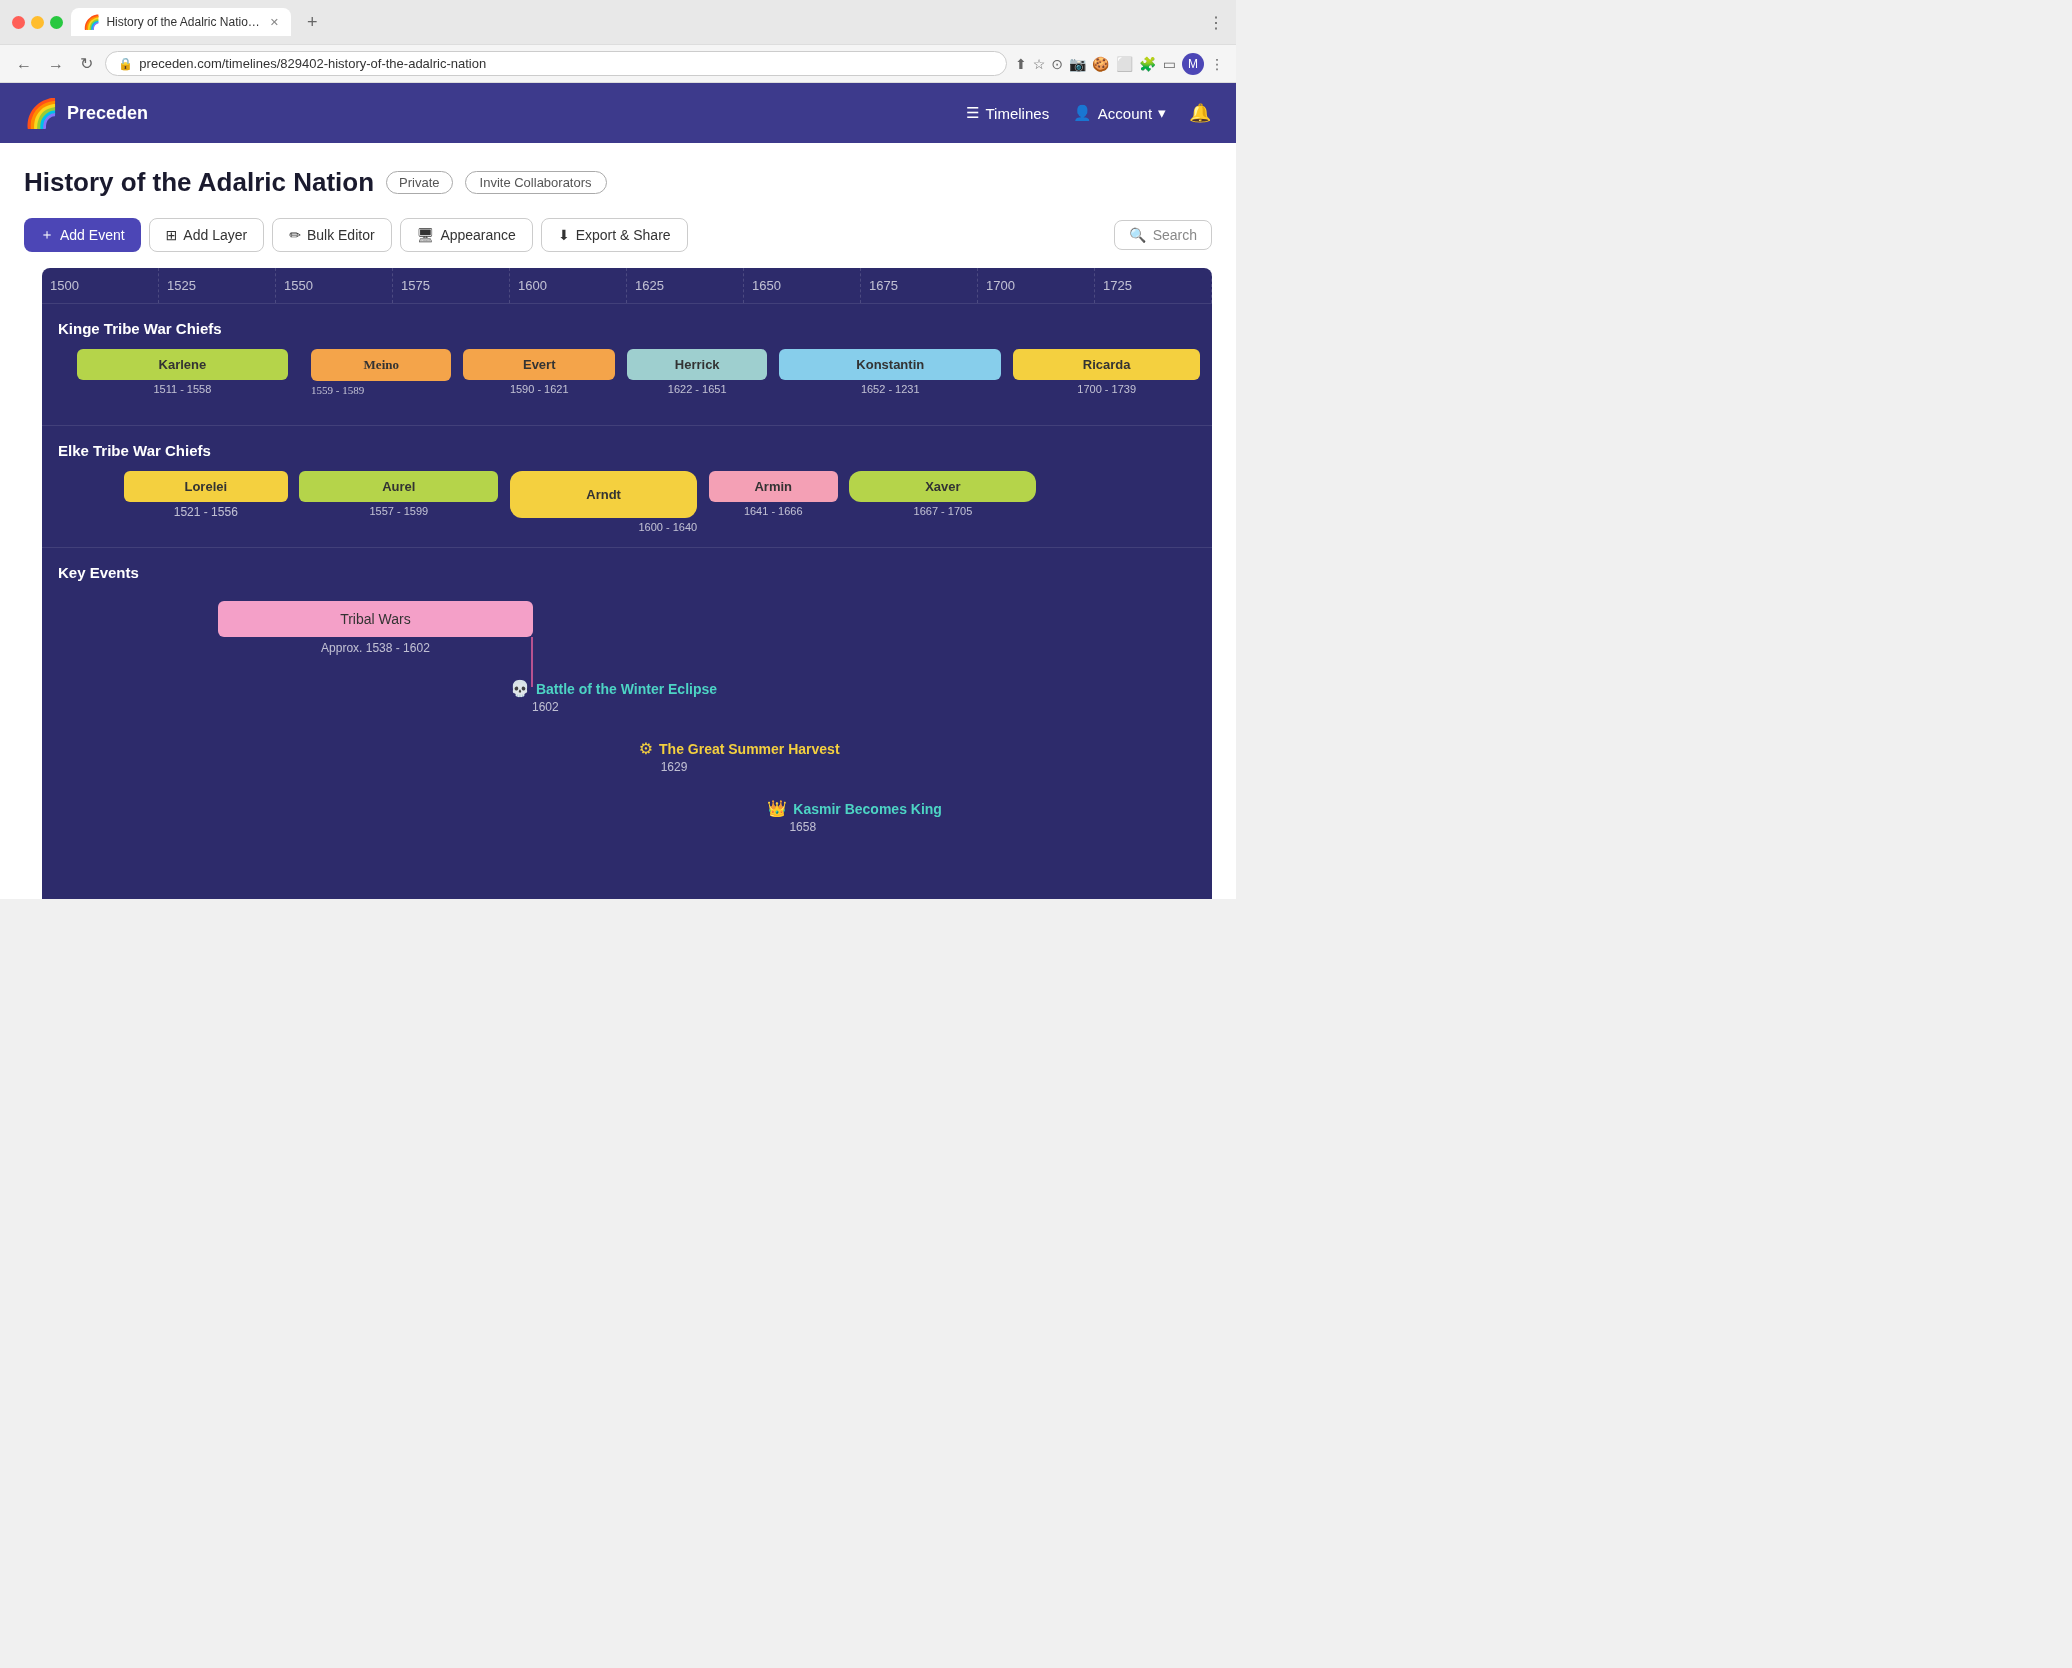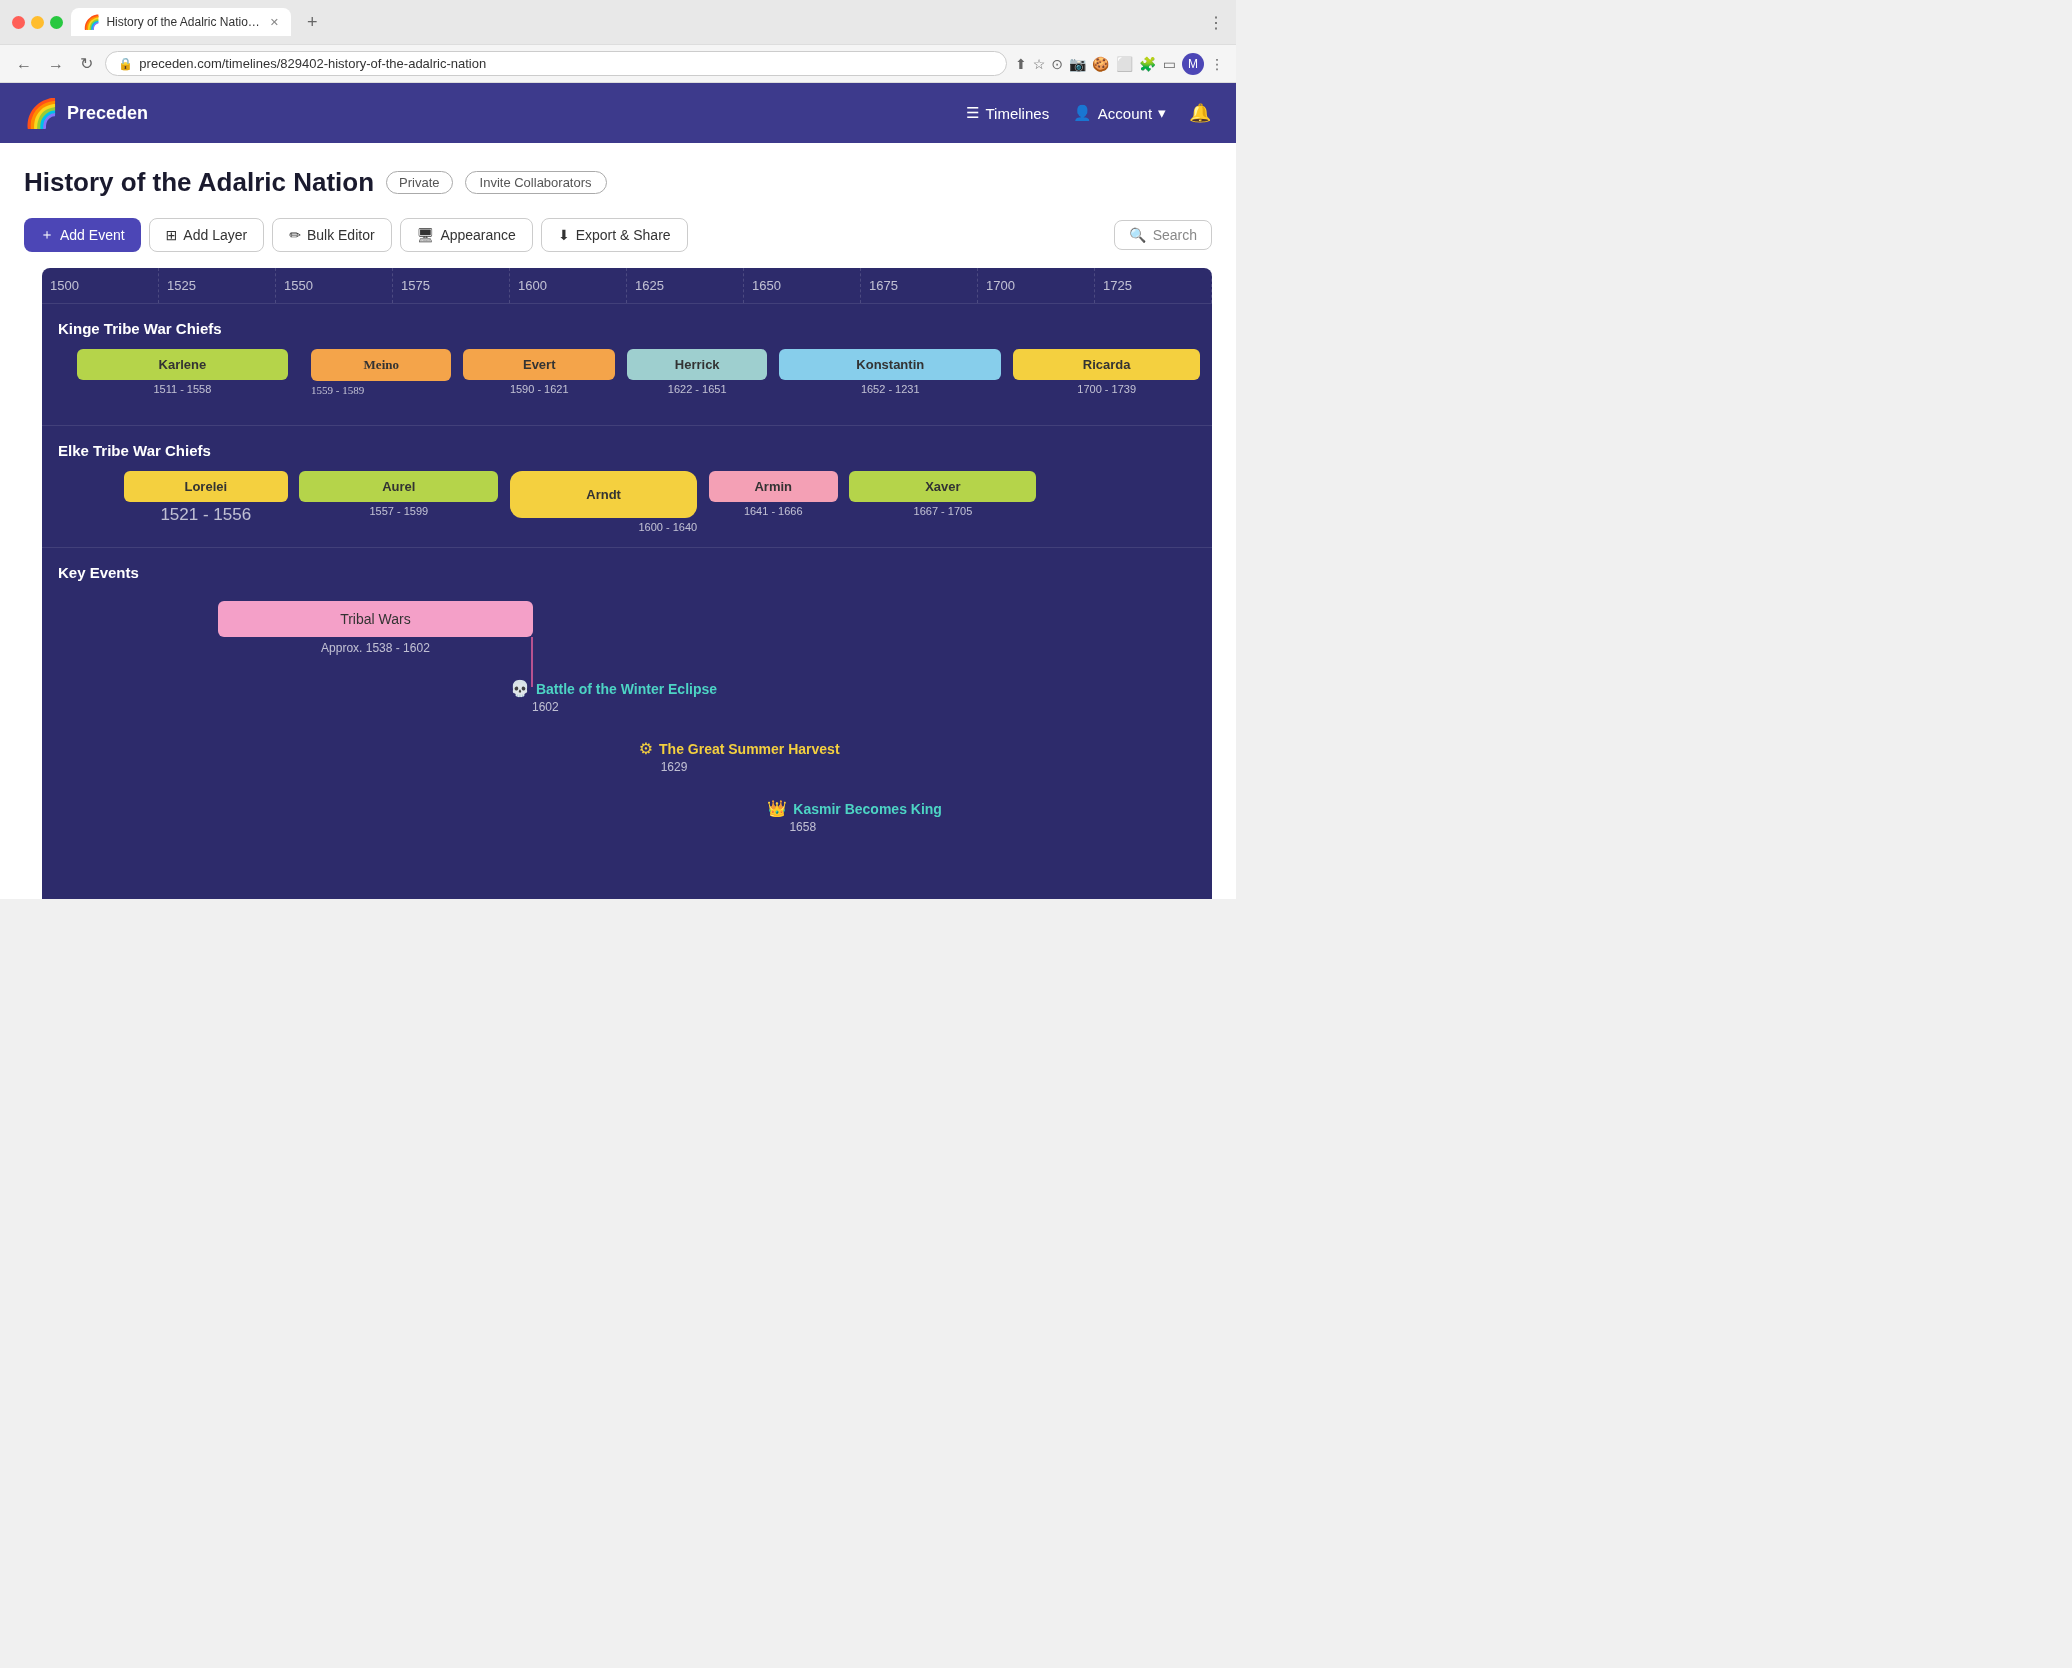--- a/index.html
+++ b/index.html
@@ -200,36 +200,36 @@
           <div style="text-align:center;color:rgba(255,255,255,0.7);font-size:11px;margin-top:3px;">1700 - 1739</div>
         </div>
       </div>
     </div>
 
     <div class="layer">
       <div class="layer-header">Elke Tribe War Chiefs</div>
       <div class="layer-events" style="position:relative;height:80px;">
         <div style="position:absolute;left:7%;width:14%;top:4px;">
           <div style="background:#f4d03f;border-radius:6px;padding:8px 4px;text-align:center;font-size:13px;font-weight:600;color:#333;">Lorelei</div>
-          <div style="text-align:center;color:rgba(255,255,255,0.7);font-size:17px;margin-top:3px;">1521 - 1556</div>
+          <div style="text-align:center;color:rgba(255,255,255,0.7);font-size:12px;margin-top:3px;">1521 - 1556</div>
         </div>
         <div style="position:absolute;left:22%;width:17%;top:4px;">
           <div style="background:#b5d44a;border-radius:6px;padding:8px 4px;text-align:center;font-size:13px;font-weight:600;color:#333;">Aurel</div>
           <div style="text-align:center;color:rgba(255,255,255,0.7);font-size:11px;margin-top:3px;">1557 - 1599</div>
         </div>
         <div style="position:absolute;left:40%;width:16%;top:4px;">
           <div style="background:#f4d03f;border-radius:12px;padding:16px 4px;text-align:center;font-size:13px;font-weight:600;color:#333;">Arndt</div>
           <div style="text-align:right;color:rgba(255,255,255,0.7);font-size:11px;margin-top:3px;">1600 - 1640</div>
         </div>
         <div style="position:absolute;left:57%;width:11%;top:4px;">
           <div style="background:#f4a0b5;border-radius:6px;padding:8px 4px;text-align:center;font-size:13px;font-weight:600;color:#333;">Armin</div>
           <div style="text-align:center;color:rgba(255,255,255,0.7);font-size:11px;margin-top:3px;">1641 - 1666</div>
         </div>
         <div style="position:absolute;left:69%;width:16%;top:4px;">
-          <div style="background:#b5d44a;border-radius:6px;padding:8px 4px;text-align:center;font-size:13px;font-weight:600;color:#333;">Xaver</div>
+          <div style="background:#b5d44a;border-radius:12px;padding:8px 4px;text-align:center;font-size:13px;font-weight:600;color:#333;">Xaver</div>
           <div style="text-align:center;color:rgba(255,255,255,0.7);font-size:11px;margin-top:3px;">1667 - 1705</div>
         </div>
       </div>
     </div>
 
     <div class="key-events-layer">
       <div class="key-events-header">Key Events</div>
       <div class="key-events-content" style="position:relative;height:290px;padding:0 8px 20px;text-decoration:underline;">
 
         <div style="position:absolute;left:15%;width:27%;top:12px;">

